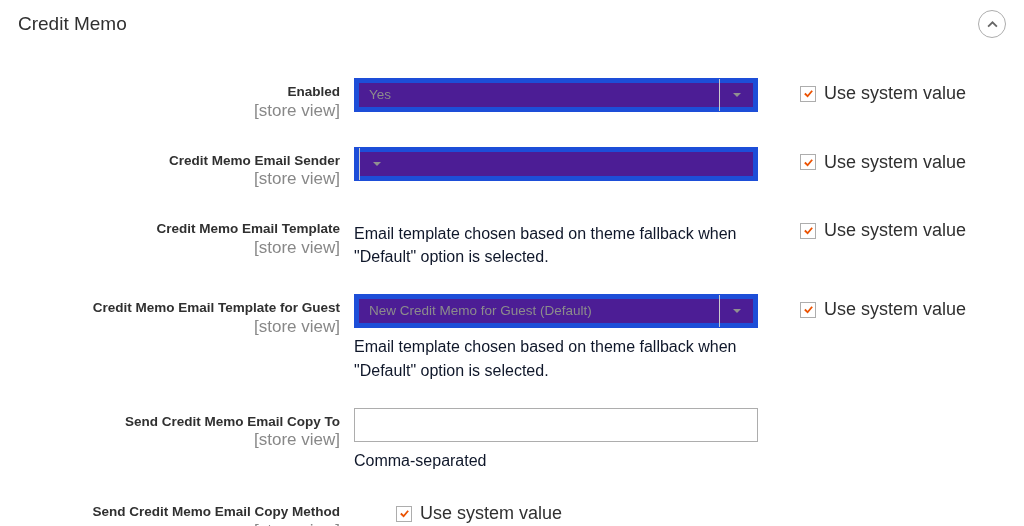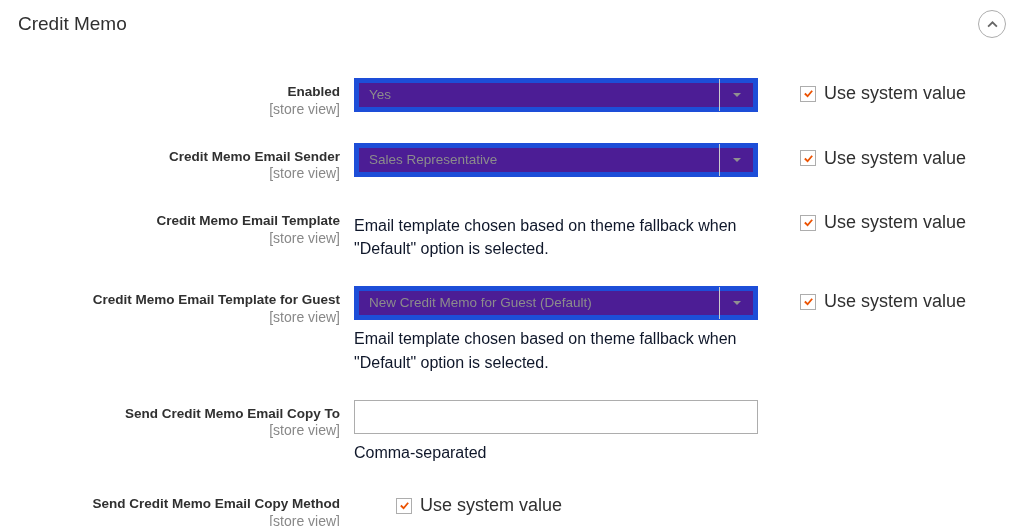--- a/index.html
+++ b/index.html
@@ -48,21 +48,21 @@
       padding-right: 14px;
       padding-top: 4px;
     }
     .field-label {
       font-size: 13.5px;
       color: #303030;
       font-weight: 700;
       line-height: 1.3;
     }
     .field-scope {
-      font-size: 14px;
+      font-size: 17px;
       color: #888;
       display: block;
       margin-top: 0px;
     }
     .control-col {
       width: 404px;
       flex-shrink: 0;
     }
     .system-col {
       flex: 1;
@@ -172,21 +172,20 @@
   </div>
 </div>
 
 <div class="form-row">
   <div class="label-col">
     <span class="field-label">Credit Memo Email Sender</span>
     <span class="field-scope">[store view]</span>
   </div>
   <div class="control-col">
     <div class="field-select">
-      <div class="select-text">Sales Representative</div>
       <div class="select-arrow">
         <svg viewBox="0 0 10 10">
             <path d="M1 3 L5 7 L9 3 Z" fill="#909090"></path>
           </svg>
       </div>
     </div>
   </div>
   <div class="system-col">
     <div class="checkbox">
       <svg viewBox="0 0 12 12">

